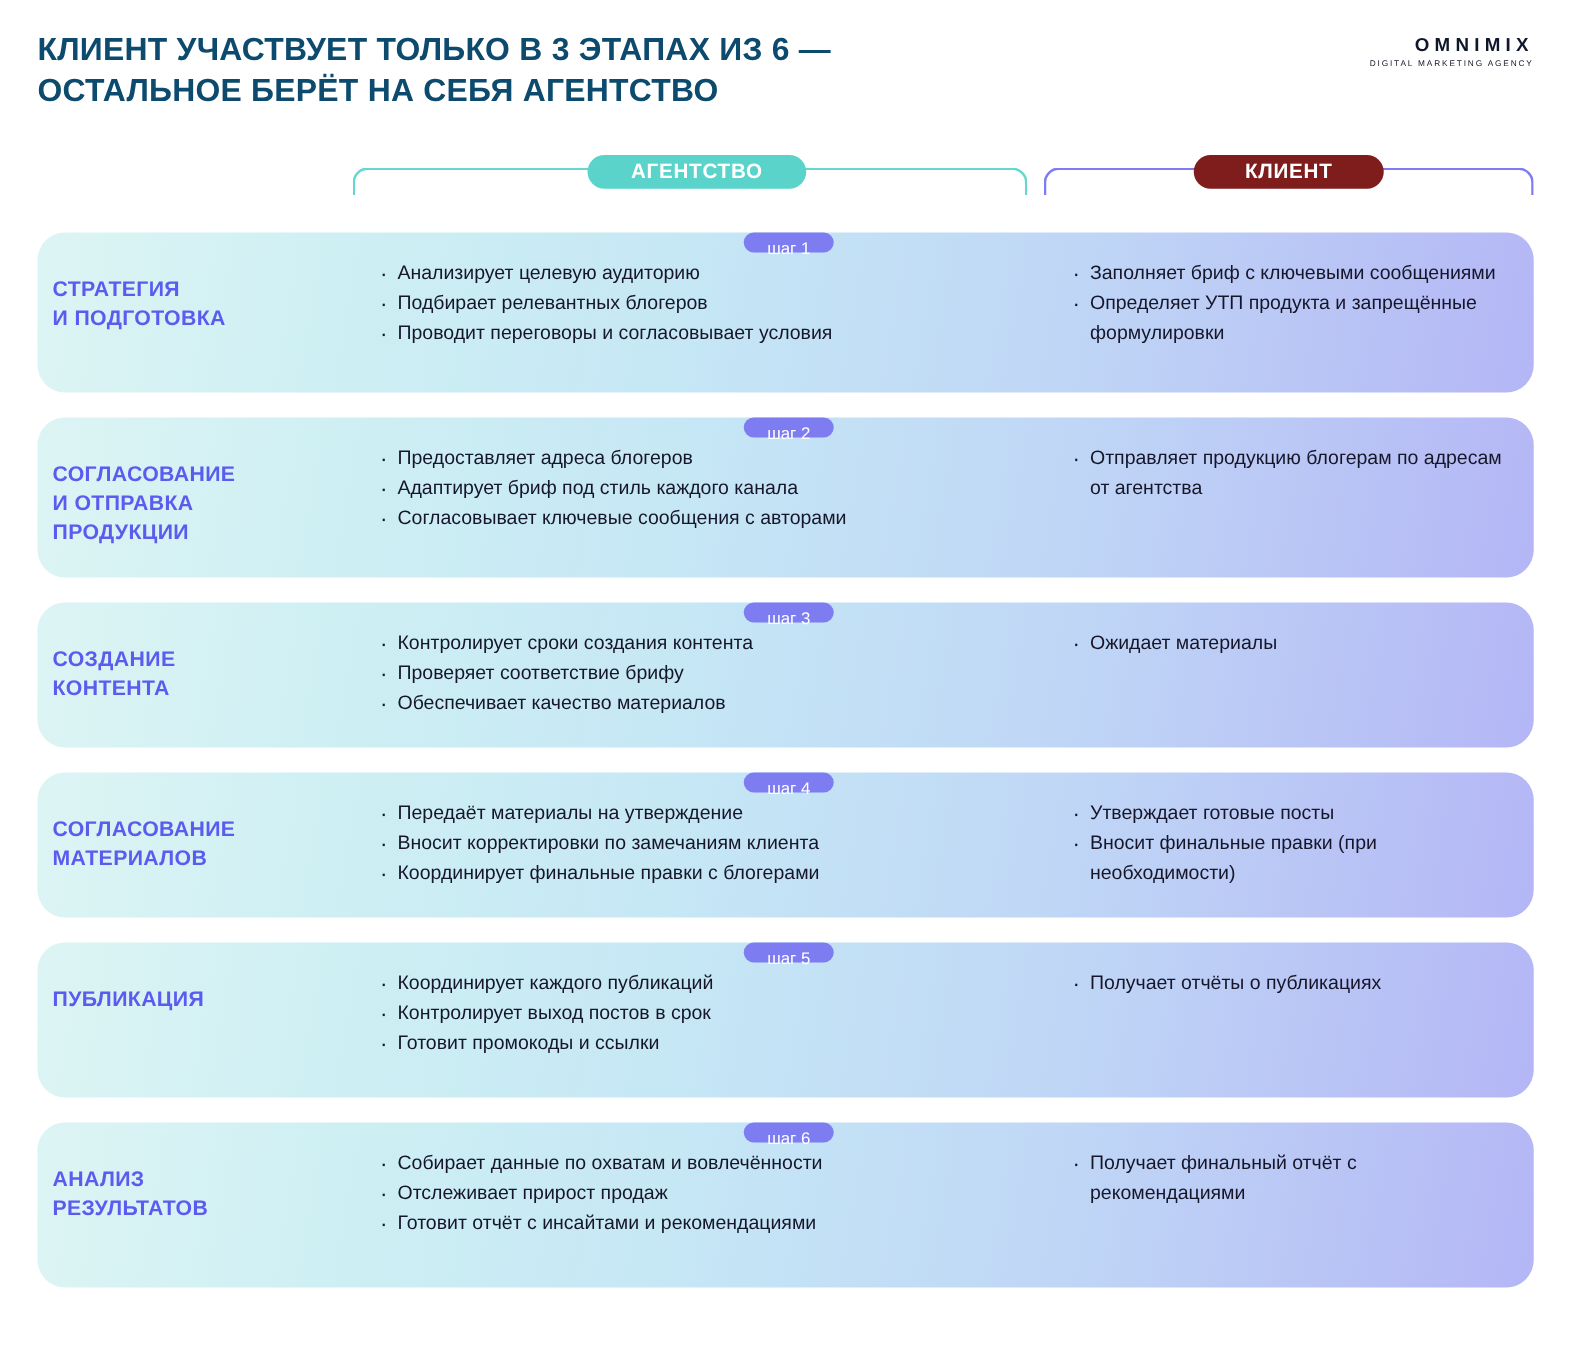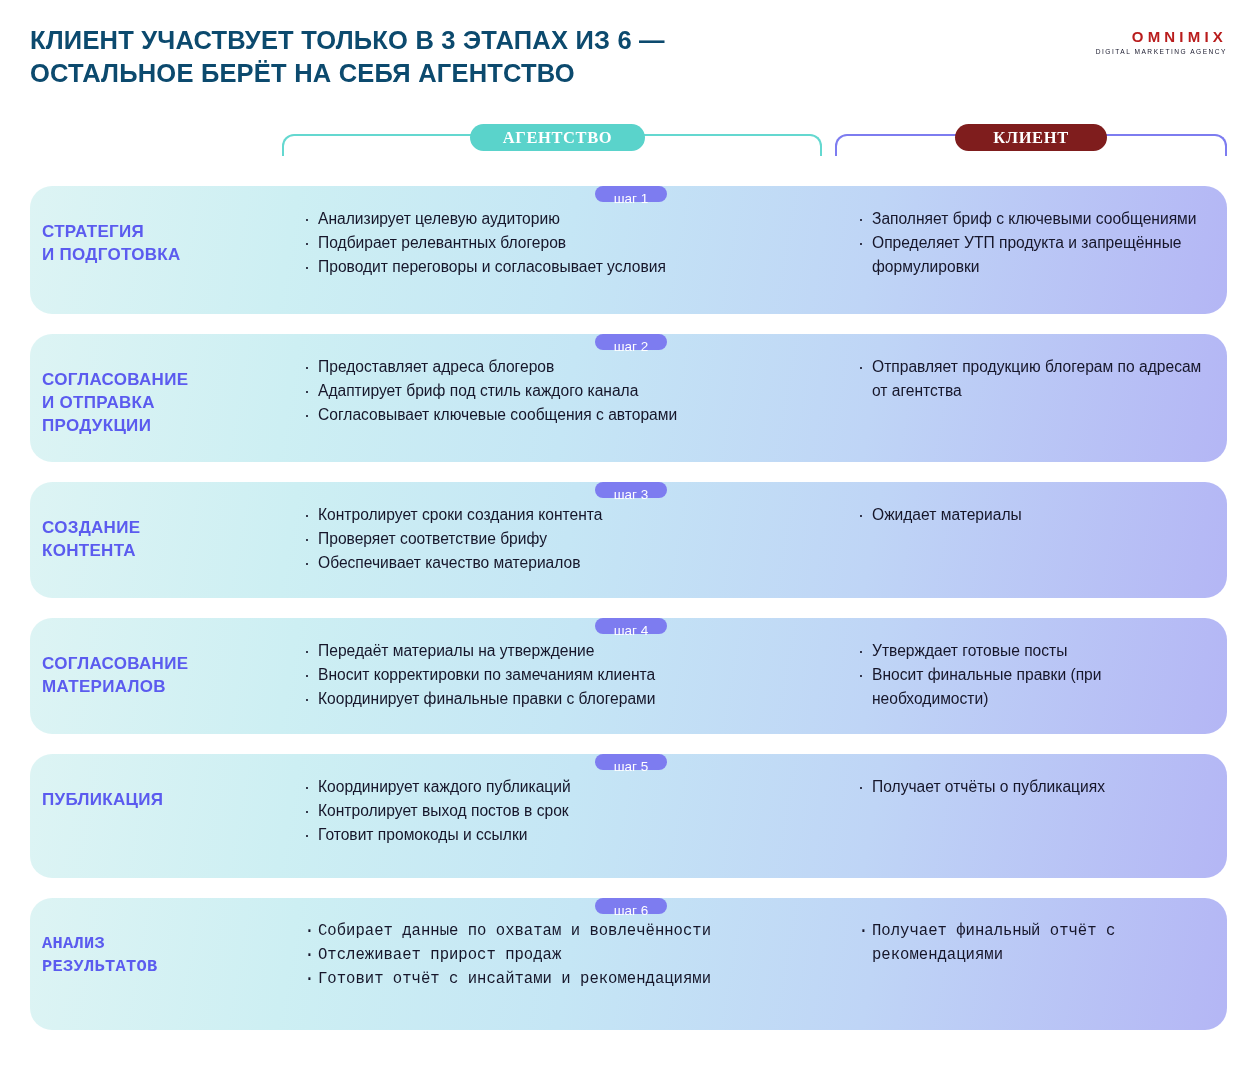--- a/index.html
+++ b/index.html
@@ -29,35 +29,34 @@
     color: #0c4a6e;
     max-width: 830px;
     text-transform: uppercase;
   }
   .title .bold { font-weight: 800; }
   .logo { text-align: right; padding-top: 4px; }
   .logo-main {
     font-size: 15px;
     font-weight: 700;
     letter-spacing: 4.2px;
-    color: #b91c1c;
+    color: #0f172a;
   }
   .logo-sub {
     font-size: 6.6px;
     letter-spacing: 1.5px;
     color: #17172b;
     margin-top: 3px;
   }
 
   
   .col-headers {
     position: absolute;
     top: 118px; left: 30px; right: 30px;
     height: 40px;
-    font-family: Liberation Serif, serif;
   }
   .bracket {
     position: absolute;
     top: 16px;
     height: 22px;
     border: 2px solid;
     border-bottom: none;
     border-radius: 12px 12px 0 0;
   }
   .bracket.agency {
@@ -162,21 +161,21 @@
     position: absolute;
     left: 4px;
     top: -1px;
     font-size: 18px;
     color: #16162a;
   }
 
   
   .step[data-step="1"] .step-body { min-height: 128px; }
   .step[data-step="2"] .step-body { min-height: 128px; }
-  .step[data-step="6"] .step-body { min-height: 132px; font-family: Liberation Mono, monospace; }
+  .step[data-step="6"] .step-body { min-height: 132px; }
   .step[data-step="5"] .step-body { min-height: 124px; }
 </style>
 </head>
 <body>
 
 <div class="header">
   <h1 class="title">
     <span>КЛИЕНТ УЧАСТВУЕТ ТОЛЬКО В </span><span class="bold">3 ЭТАПАХ ИЗ 6</span><span> —</span><br>
     <span>ОСТАЛЬНОЕ БЕРЁТ НА СЕБЯ АГЕНТСТВО</span>
   </h1>

